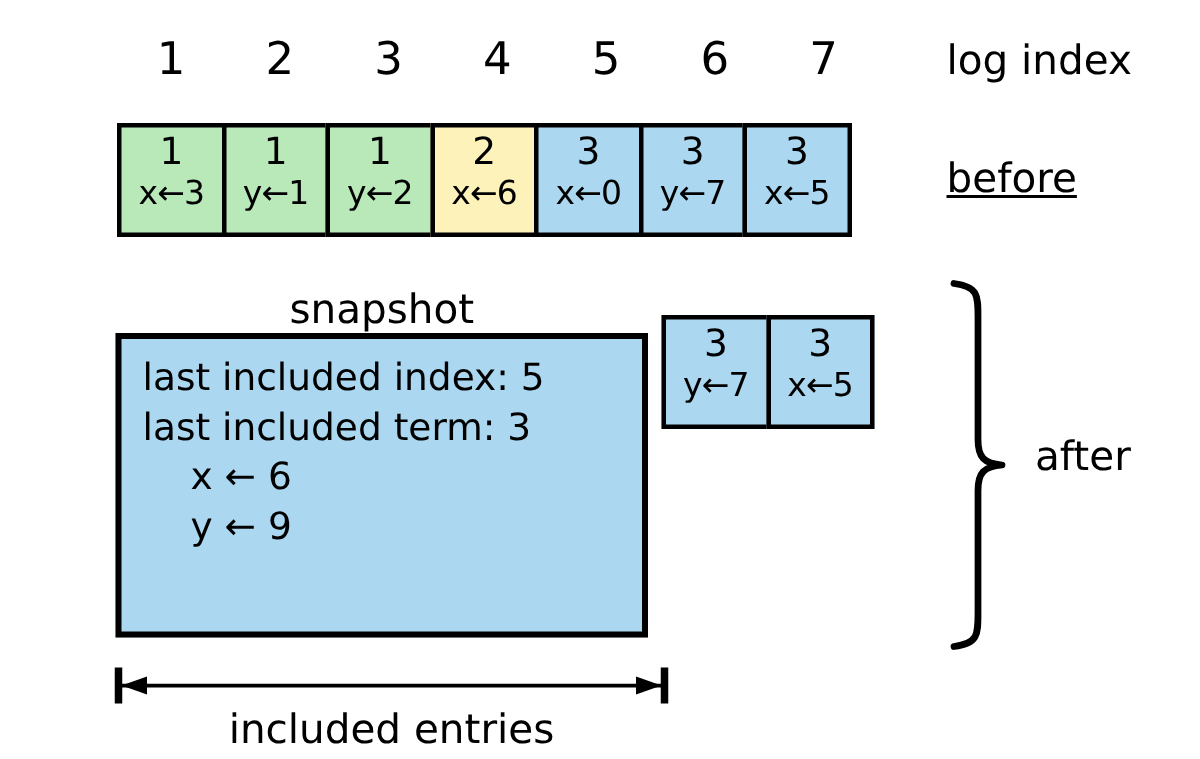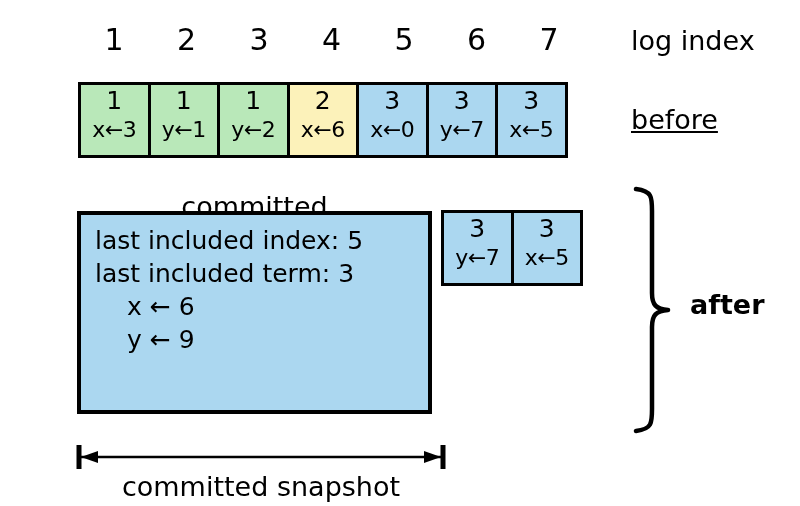--- a/index.html
+++ b/index.html
@@ -87,38 +87,37 @@
     white-space: nowrap;
   }
   #before-caption {
     left: 631px;
     top: 103px;
     text-decoration: underline;
   }
   #after-caption {
     left: 690px;
     top: 288px;
-    font-weight: bold;
   }
 
   
   #snapshot-title {
     position: absolute;
     left: 77px;
     top: 191px;
     width: 355px;
     text-align: center;
     font-size: 27px;
     line-height: 32px;
   }
   #snapshot-box {
     position: absolute;
     box-sizing: border-box;
     left: 77px;
-    top: 211px;
+    top: 222px;
     width: 355px;
     height: 203px;
     background: #abd7f0;
     border: 4px solid #000000;
     padding: 9px 0 0 14px;
   }
   #snapshot-box .line {
     font-size: 25px;
     line-height: 33px;
     white-space: nowrap;
@@ -196,21 +195,21 @@
       <div class="cmd">y←7</div>
     </div>
     <div class="entry term-3">
       <div class="term">3</div>
       <div class="cmd">x←5</div>
     </div>
   </div>
 
   <div class="side-caption" id="before-caption">before</div>
 
-  <div id="snapshot-title">committed</div>
+  <div id="snapshot-title">snapshot</div>
 
   <div id="snapshot-box">
     <div class="line">last included index: 5</div>
     <div class="line">last included term: 3</div>
     <div class="line indent">x ← 6</div>
     <div class="line indent">y ← 9</div>
   </div>
 
   <div class="log-row after">
     <div class="entry term-3">
@@ -241,15 +240,15 @@
 
     <line x1="373" y1="2" x2="373" y2="26" stroke="#000000" stroke-width="5"></line>
 
     <line x1="11" y1="14" x2="371" y2="14" stroke="#000000" stroke-width="2.5"></line>
 
     <polygon points="11,14 28,8 28,20" fill="#000000"></polygon>
 
     <polygon points="371,14 354,8 354,20" fill="#000000"></polygon>
   </svg>
 
-  <div id="committed-label">committed snapshot</div>
+  <div id="committed-label">included entries</div>
 
 </div>
 
 </body></html>

